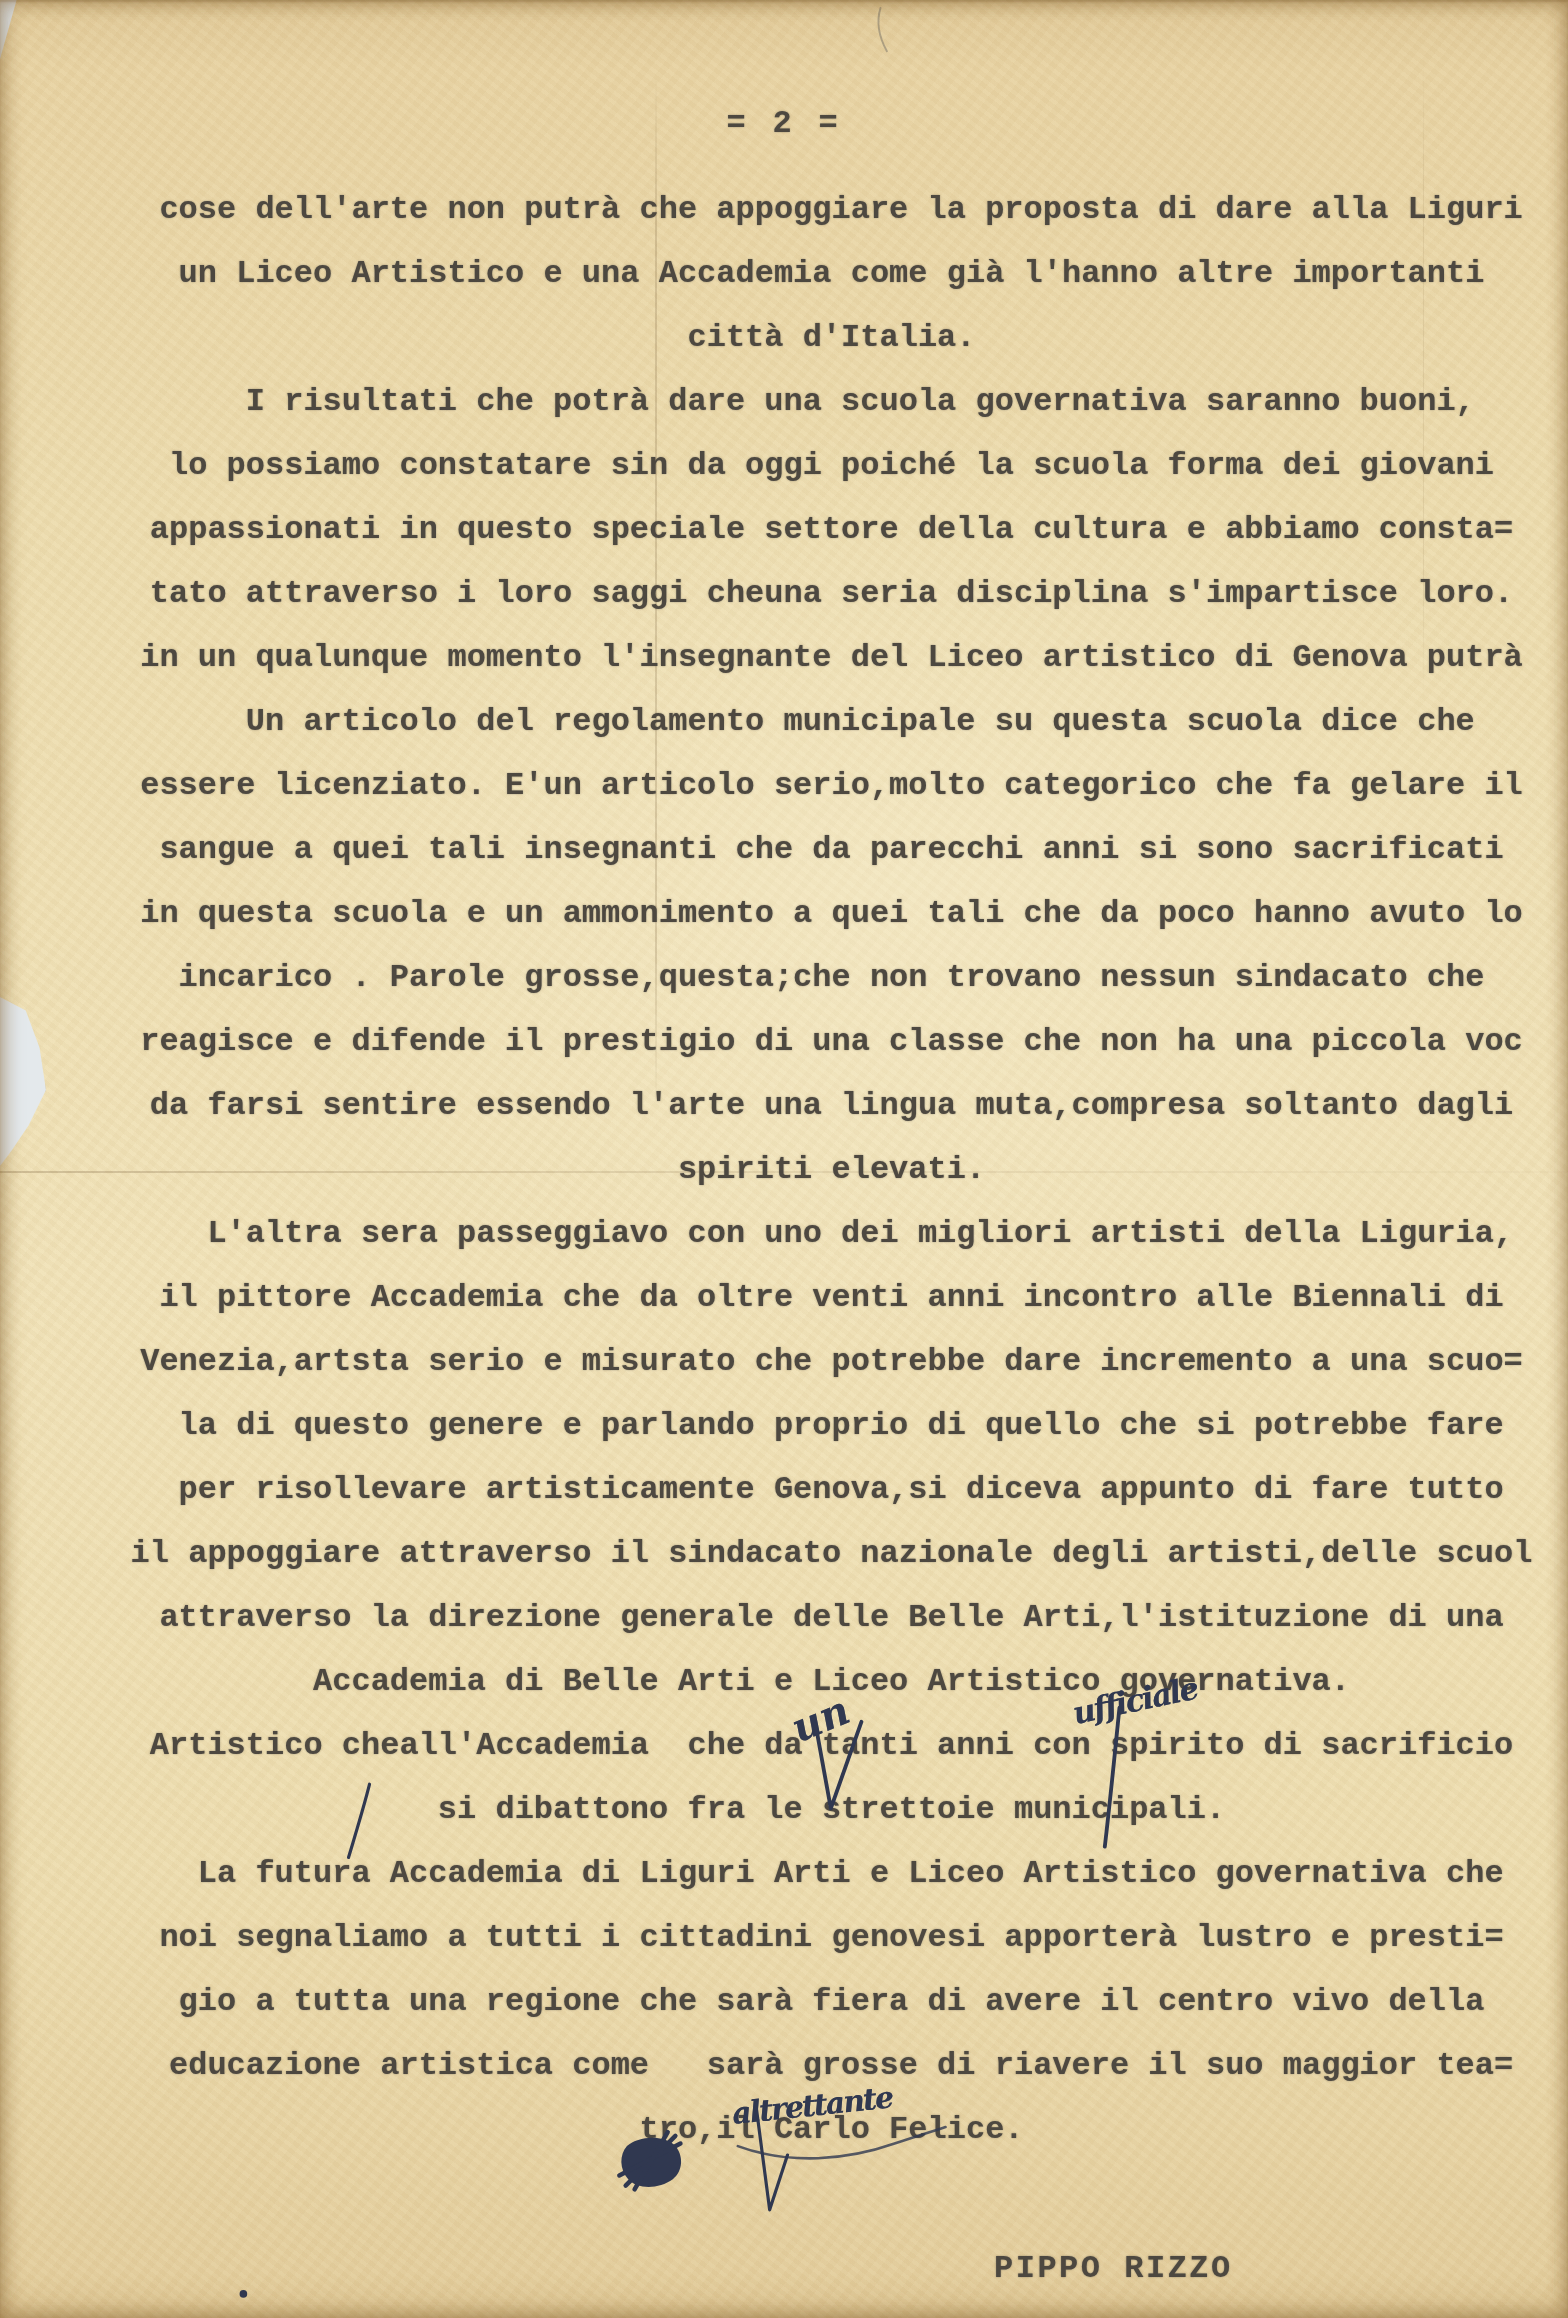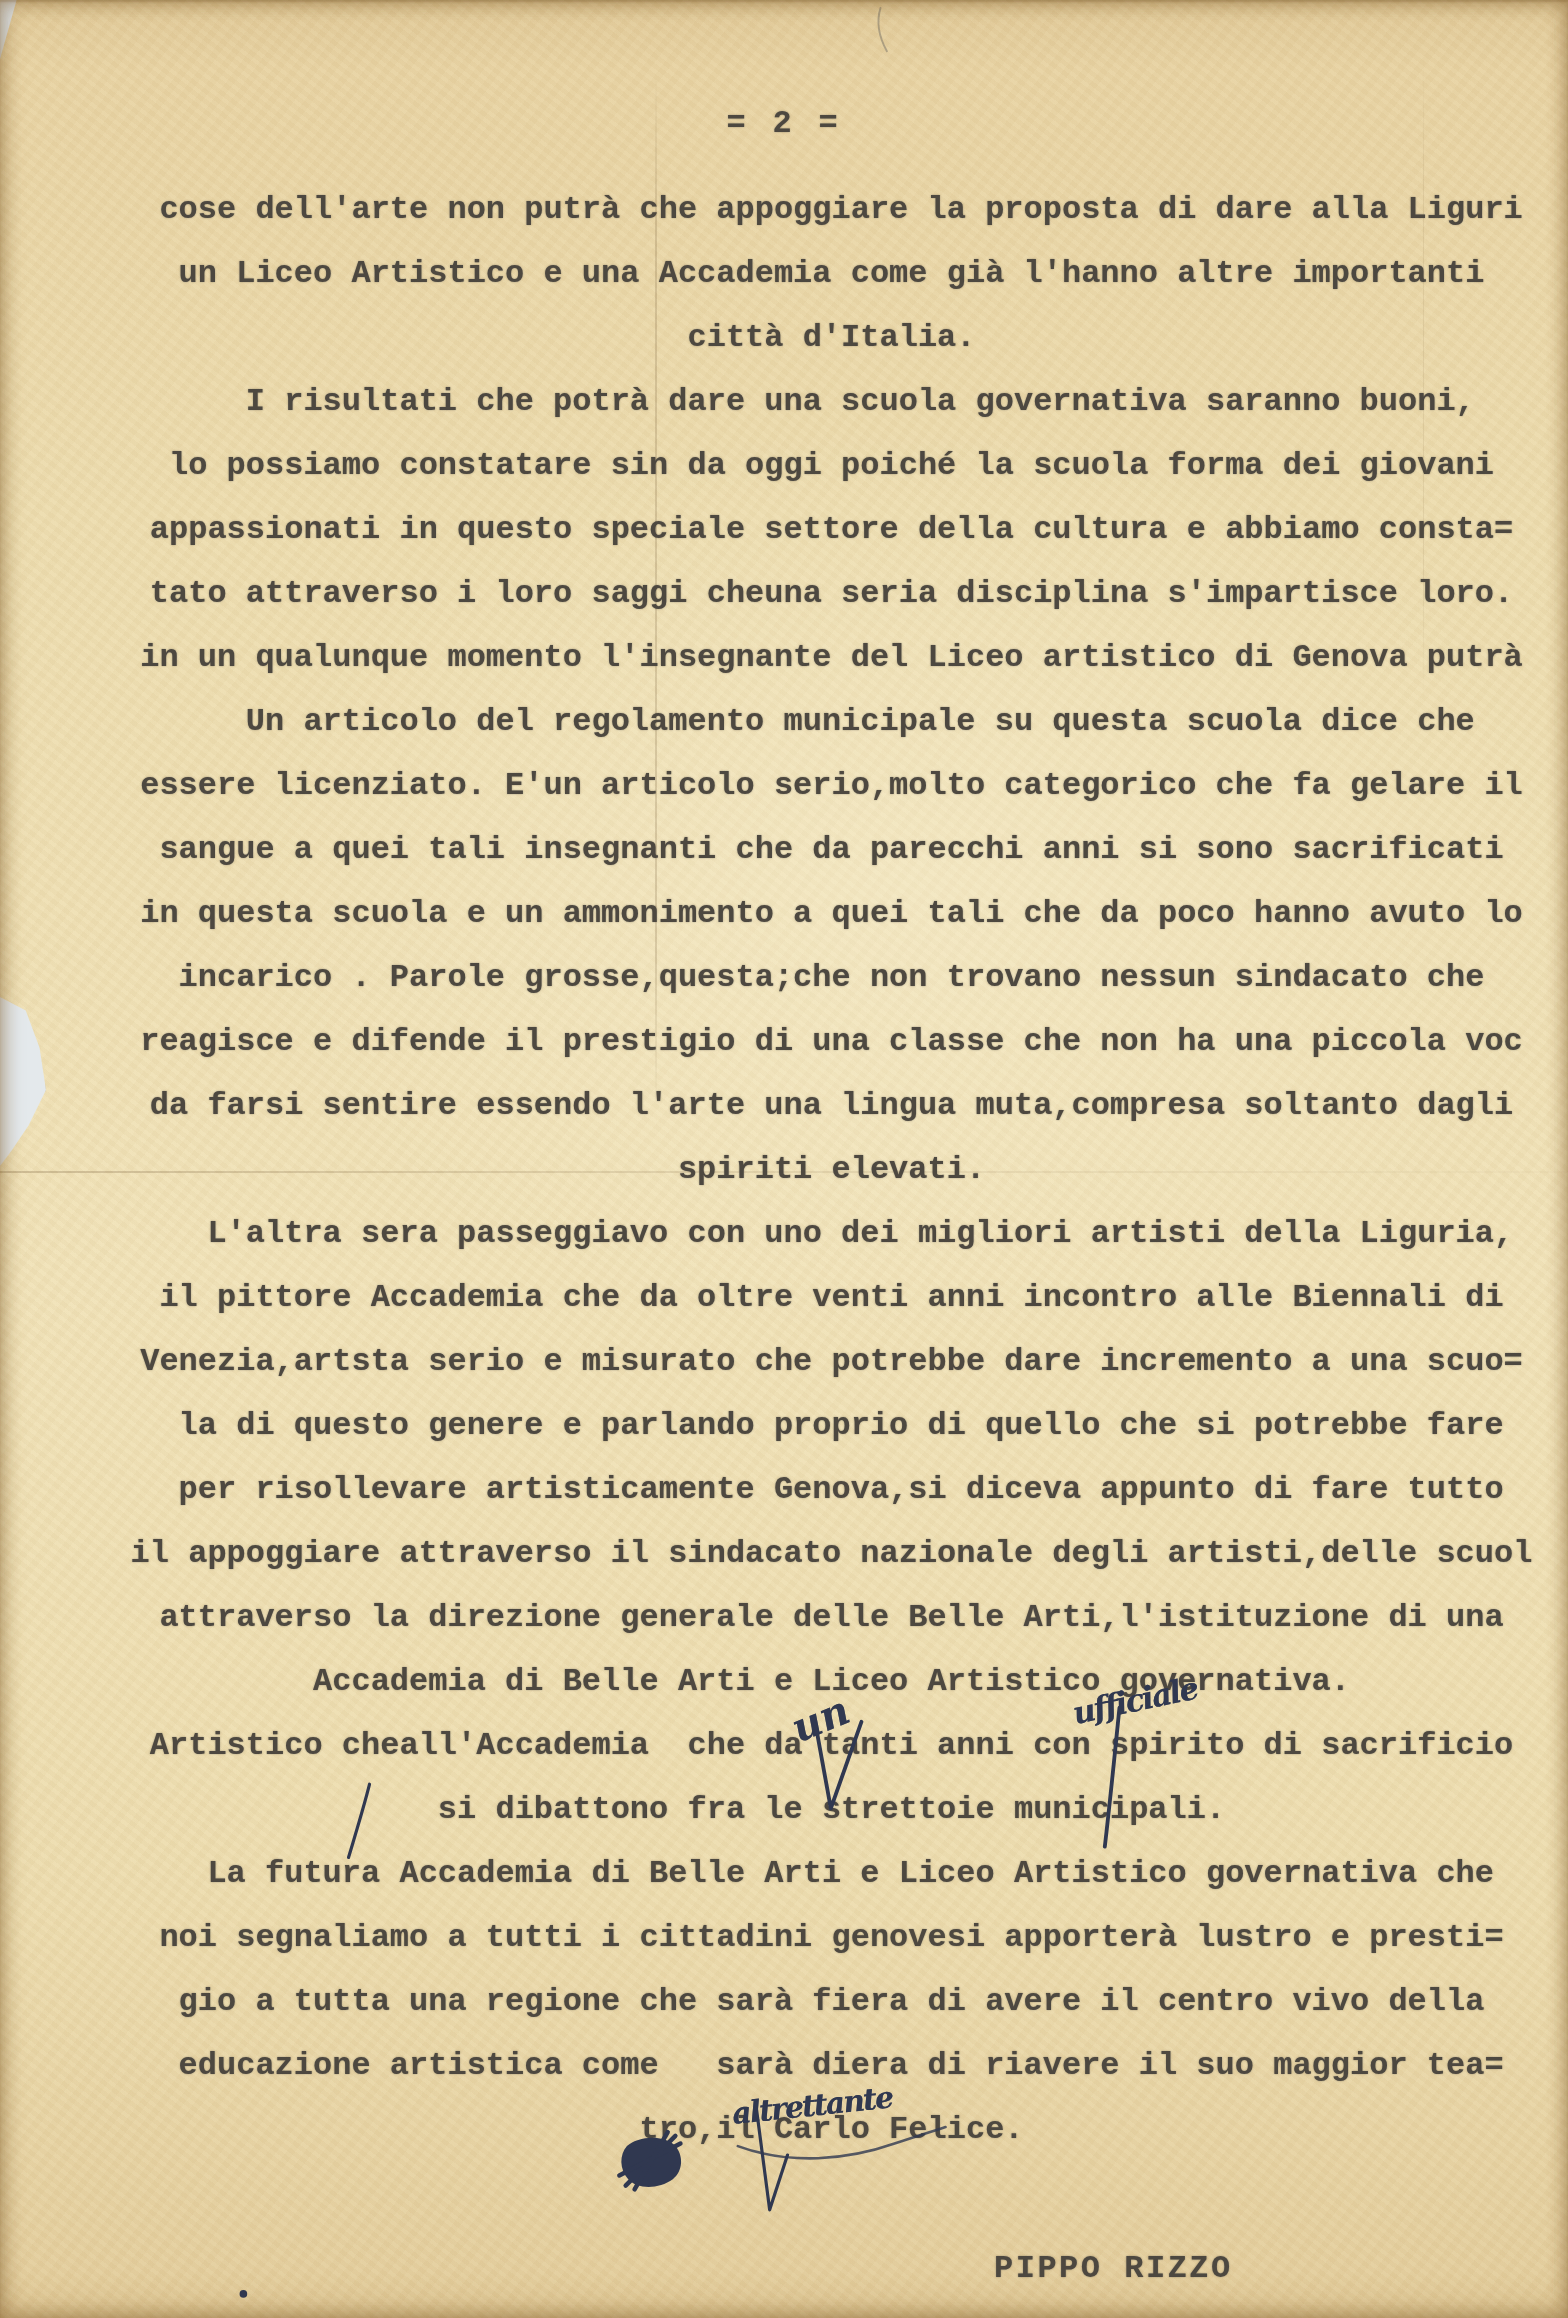--- a/index.html
+++ b/index.html
@@ -103,24 +103,24 @@
       <div class="tline">   L'altra sera passeggiavo con uno dei migliori artisti della Liguria,</div>
       <div class="tline">il pittore Accademia che da oltre venti anni incontro alle Biennali di</div>
       <div class="tline">Venezia,artsta serio e misurato che potrebbe dare incremento a una scuo=</div>
       <div class="tline"> la di questo genere e parlando proprio di quello che si potrebbe fare</div>
       <div class="tline"> per risollevare artisticamente Genova,si diceva appunto di fare tutto</div>
       <div class="tline">il appoggiare attraverso il sindacato nazionale degli artisti,delle scuol</div>
       <div class="tline">attraverso la direzione generale delle Belle Arti,l'istituzione di una</div>
       <div class="tline">Accademia di Belle Arti e Liceo Artistico governativa.</div>
       <div class="tline">Artistico cheall'Accademia  che da tanti anni con spirito di sacrificio</div>
       <div class="tline">si dibattono fra le strettoie municipali.</div>
-      <div class="tline">  La futura Accademia di Belle Arti e Liceo Artistico governativa che</div>
+      <div class="tline">  La futura Accademia di Liguri Arti e Liceo Artistico governativa che</div>
       <div class="tline">noi segnaliamo a tutti i cittadini genovesi apporterà lustro e presti=</div>
       <div class="tline">gio a tutta una regione che sarà fiera di avere il centro vivo della</div>
-      <div class="tline"> educazione artistica come   sarà diera di riavere il suo maggior tea=</div>
+      <div class="tline"> educazione artistica come   sarà grosse di riavere il suo maggior tea=</div>
       <div class="tline">tro,il Carlo Felice.</div>
     </div>
 
   <div class="signature">PIPPO RIZZO</div>
 
   <span class="hw hw-un">un</span>
   <span class="hw hw-uff">ufficiale</span>
   <span class="hw hw-alt">altrettante</span>
 
   <svg class="pen-svg" viewBox="0 0 2461 3639" xmlns="http://www.w3.org/2000/svg">

